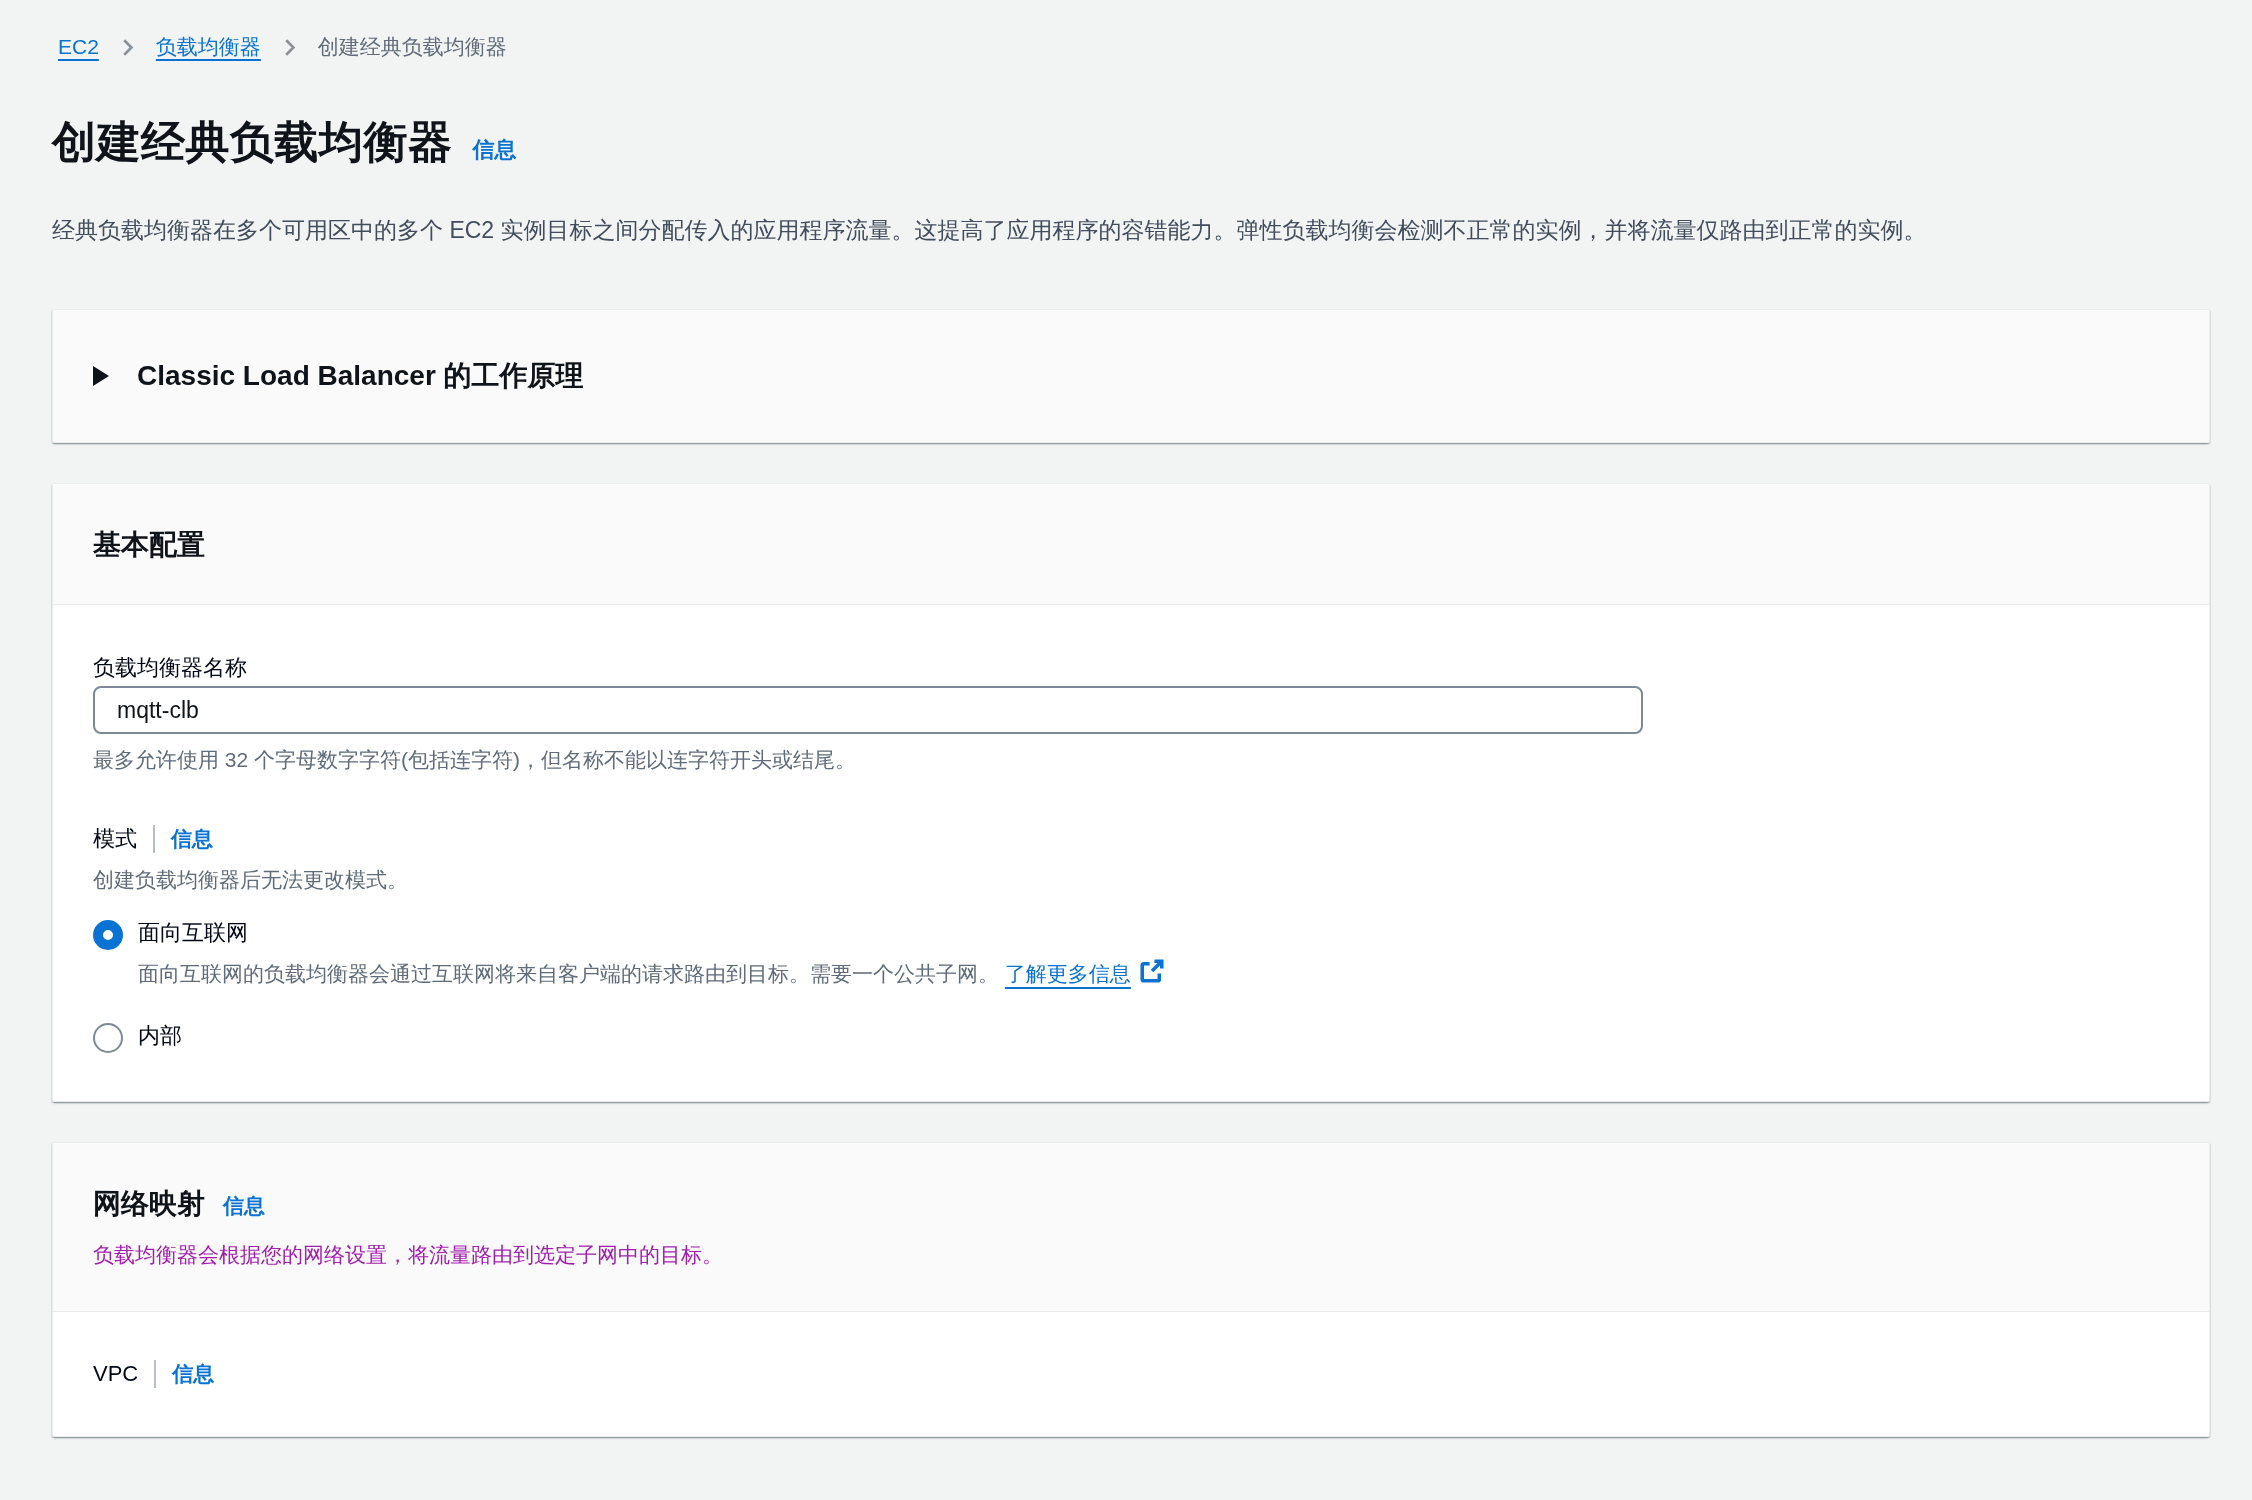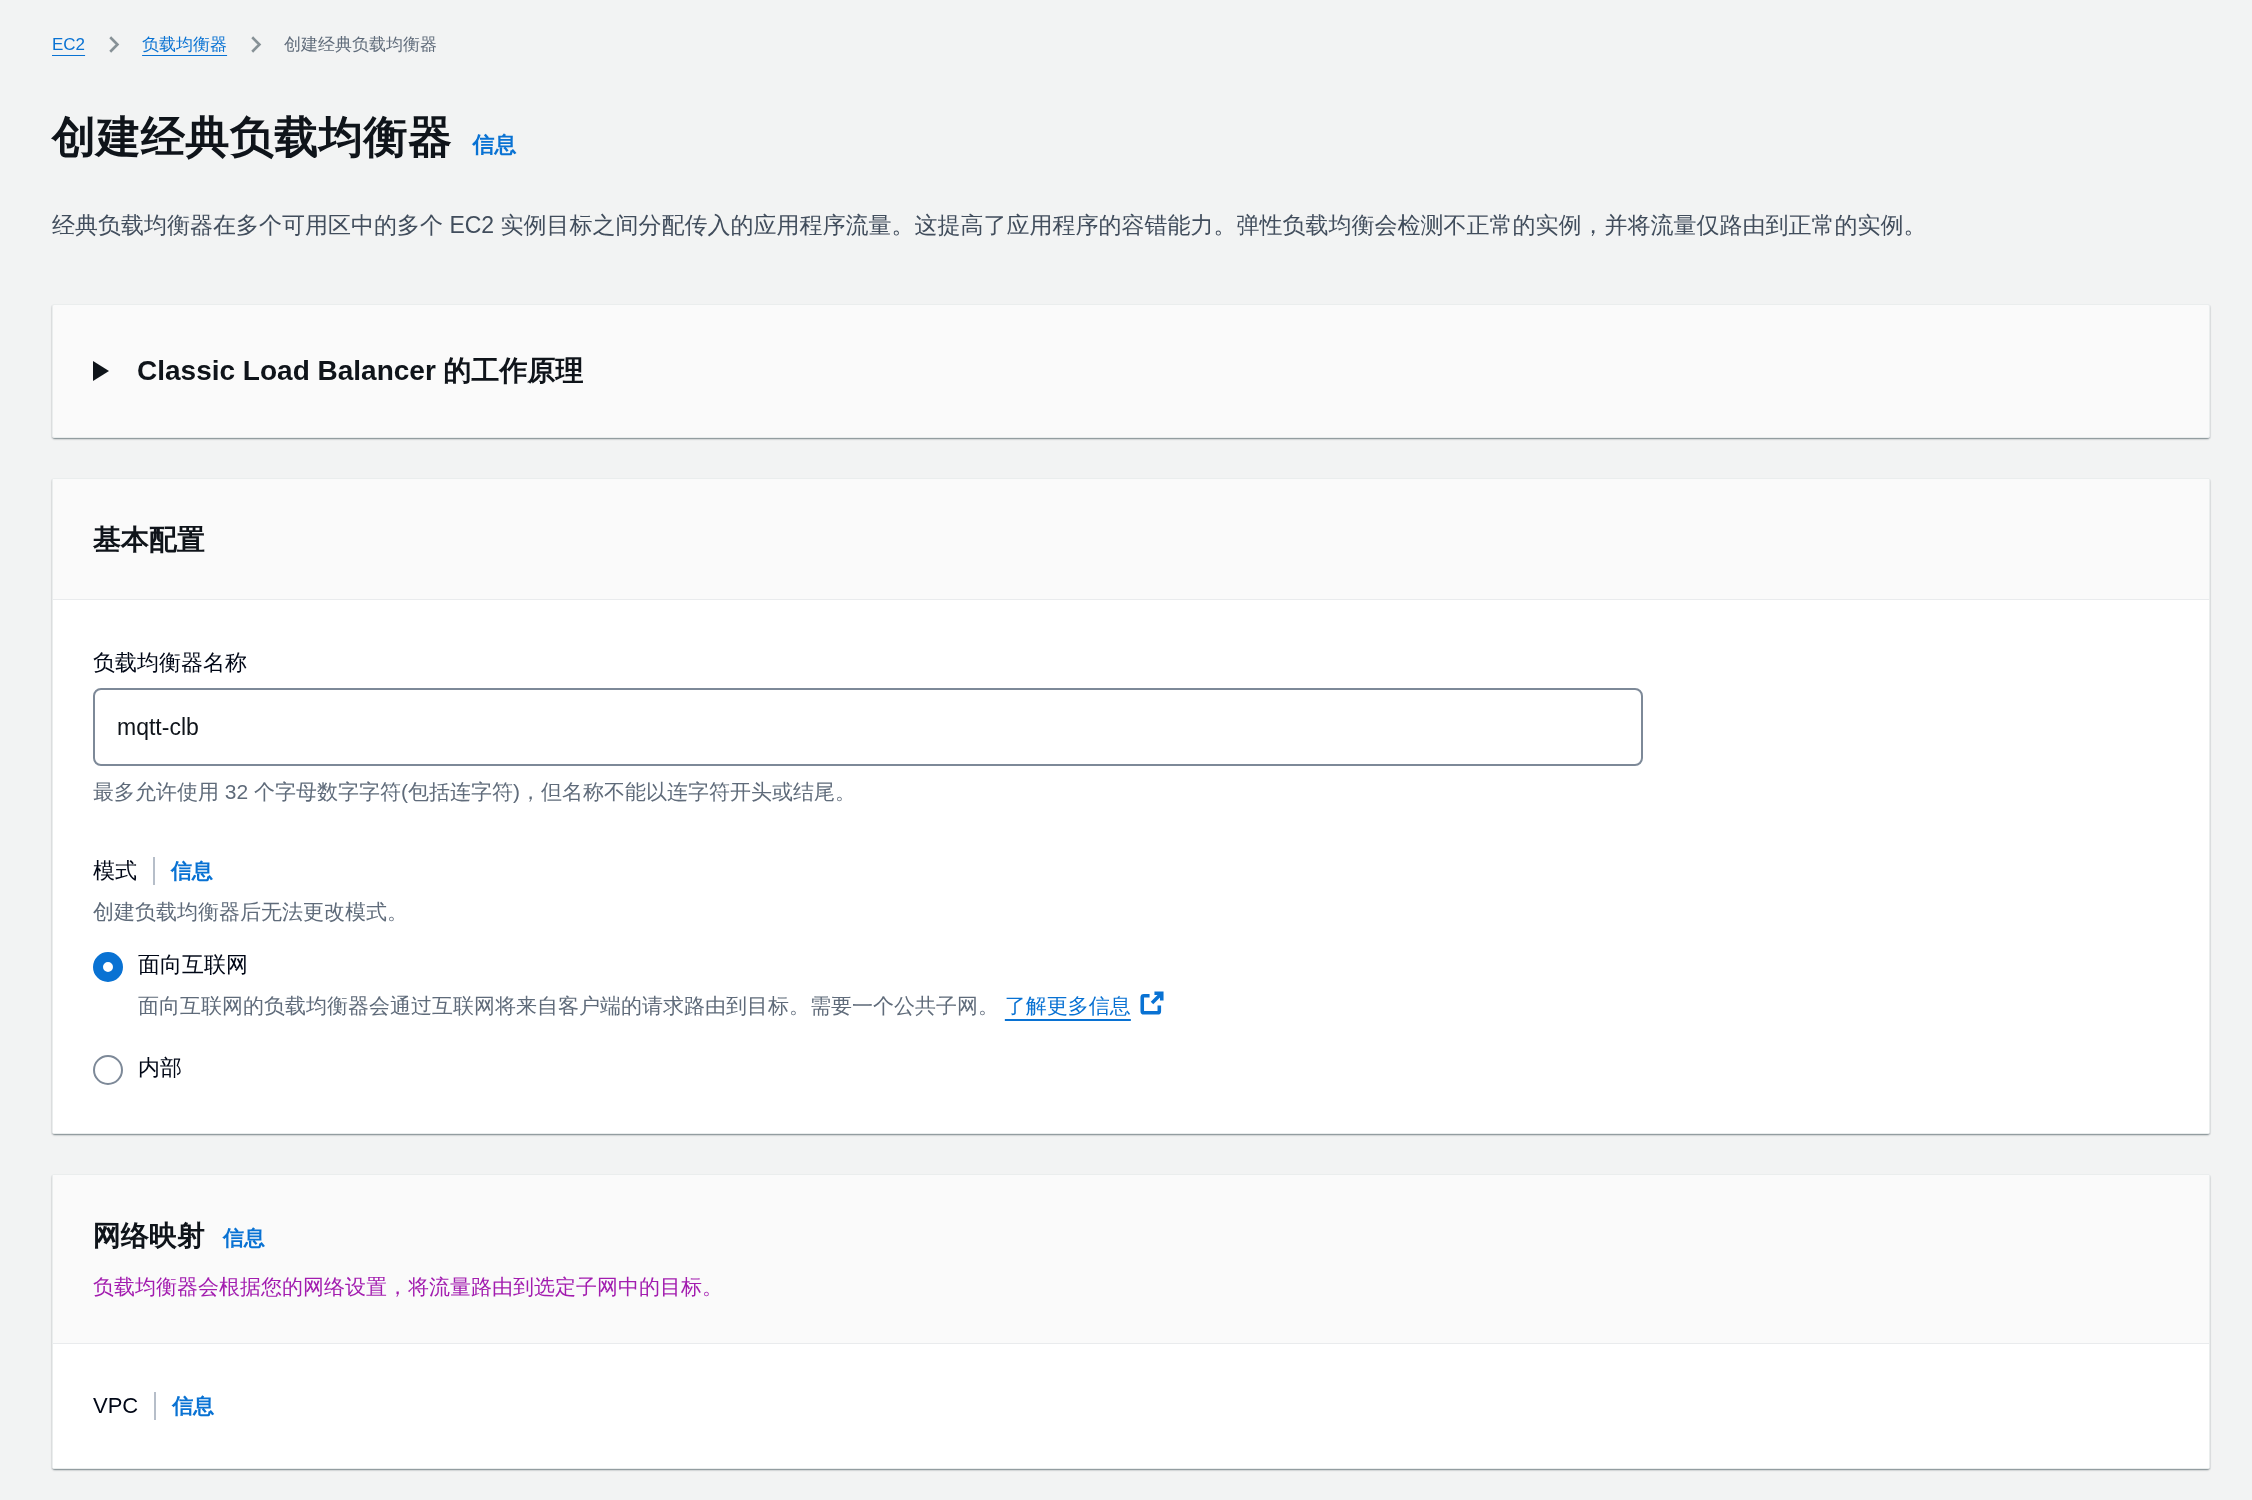--- a/index.html
+++ b/index.html
@@ -6,21 +6,21 @@
   html,body { width:2252px; height:1500px; overflow:hidden; }
   body {
     background:#f2f3f3;
     font-family:"Liberation Sans","DejaVu Sans",sans-serif;
     color:#16191f;
   }
   .page { padding:33px 42px 0 52px; width:2252px; }
   .content { width:2158px; }
 
   
-  .breadcrumb { display:flex; align-items:center; font-size:17px; }
+  .breadcrumb { display:flex; align-items:center; font-size:21px;margin-left:6px; }
   .breadcrumb a { color:#0972d3; text-decoration:underline; text-underline-offset:5px; cursor:pointer; }
   .crumb-sep { margin:0 18px; display:inline-flex; align-items:center; }
   .crumb-current { color:#5f6b7a; }
 
   
   .title-row { margin-top:52px; display:flex; align-items:baseline; gap:20px; }
   h1 { font-size:44px; font-weight:700; color:#0f141a; letter-spacing:0.5px; }
   .info-link { color:#0972d3; font-weight:700; cursor:pointer; text-decoration:none; }
   .title-row .info-link { font-size:22px; }
   .page-desc { margin-top:38px; font-size:23px; line-height:41px; color:#414d5c; width:2120px; }
@@ -55,22 +55,22 @@
   .card-header-desc { margin-top:16px; font-size:21px; line-height:32px; color:#a21caf; }
   .card-content { background:#ffffff; padding:48px 40px 48px 40px; }
 
   
   .field-label { font-size:22px; font-weight:500; color:#000716; }
   .label-row { display:flex; align-items:center; }
   .label-divider { width:2px; height:28px; background:#b6bec9; margin:0 16px; }
   .label-row .info-link { font-size:21px; }
   .field-desc { margin-top:10px; font-size:21px; line-height:32px; color:#5f6b7a; }
   .text-input {
-    margin-top:10px;
-    width:1550px; height:78px;
+    margin-top:3px;
+    width:1550px; height:48px;
     border:2px solid #7d8998; border-radius:8px;
     background:#fff;
     font-size:23px; color:#0f141a;
     padding:0 22px;
     font-family:"Liberation Sans","DejaVu Sans",sans-serif;
   }
   .constraint { margin-top:12px; font-size:21px; color:#5f6b7a; }
 
   .mode-field { margin-top:50px; }
   .radio-group { margin-top:22px; }

